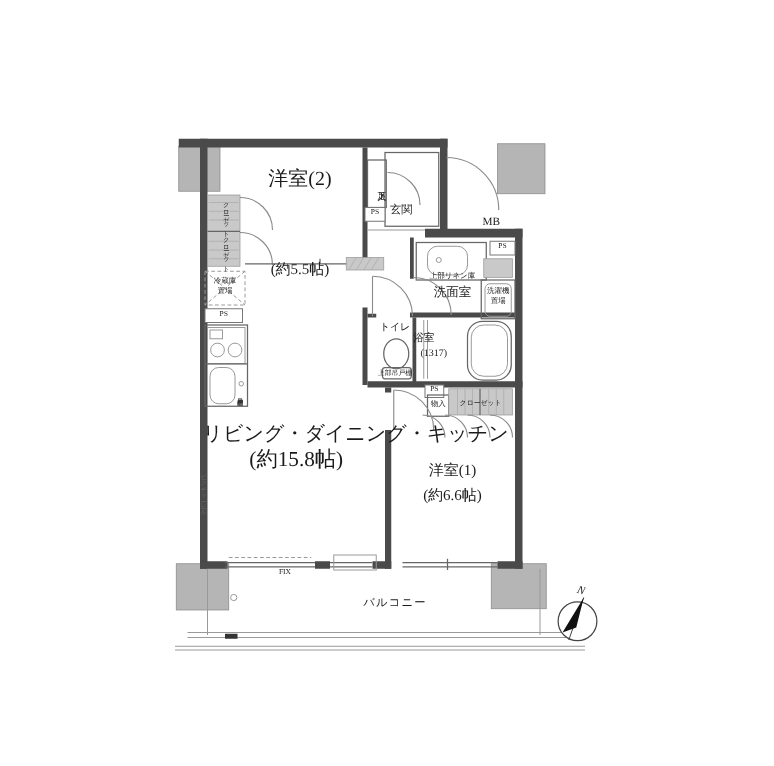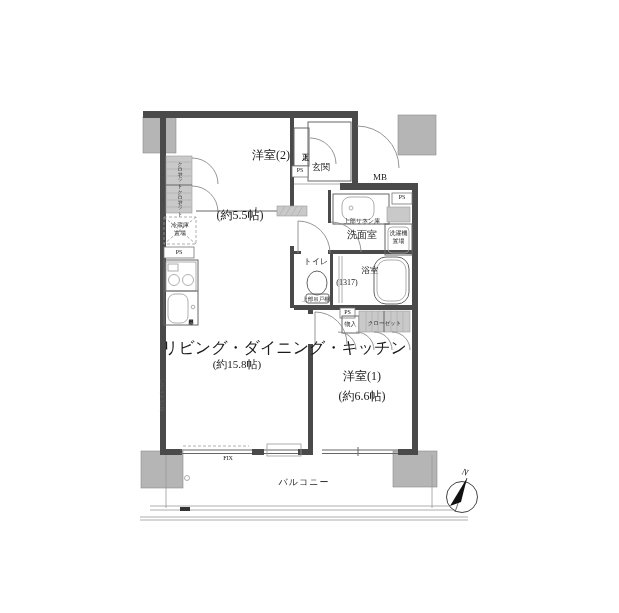--- a/index.html
+++ b/index.html
@@ -174,46 +174,46 @@
       <circle class="lt" cx="187" cy="478" r="2.5"></circle>
     </g>
 
     <g>
       <circle cx="462" cy="497" r="15.5" fill="#fff" stroke="#444" stroke-width="1"></circle>
       <line x1="467" y1="478" x2="455" y2="512" stroke="#444" stroke-width=".8"></line>
       <polygon points="467,478 450,506 461,502" fill="#111"></polygon>
     </g>
   </svg>
 
-  <div class="lbl" style="left:190px;top:149px;width:100px;font-size:12px;text-align:right;">洋室(2)</div>
+  <div class="lbl" style="left:190px;top:135px;width:100px;font-size:16px;">洋室(2)</div>
   <div class="lbl" style="left:190px;top:169px;width:100px;font-size:12px;margin-top:40px;">(約5.5帖)</div>
 
   <div class="lbl" style="left:162px;top:339px;width:150px;font-size:16px;">リビング・ダイニング・キッチン</div>
-  <div class="lbl" style="left:162px;top:358px;width:150px;font-size:11px;">(約15.8帖)</div>
+  <div class="lbl" style="left:162px;top:358px;width:150px;font-size:17px;">(約15.8帖)</div>
 
   <div class="lbl" style="left:312px;top:370px;width:100px;font-size:12px;">洋室(1)</div>
   <div class="lbl" style="left:312px;top:390px;width:100px;font-size:12px;">(約6.6帖)</div>
 
-  <div class="lbl" style="left:264px;top:477px;width:80px;font-size:9px;letter-spacing:1px;">バルコニー</div>
+  <div class="lbl" style="left:276px;top:477px;width:80px;font-size:9px;letter-spacing:1px;">バルコニー</div>
 
   <div class="lbl" style="left:303px;top:146px;width:36px;font-size:9px;margin-top:16px;">玄関</div>
   <div class="lbl v" style="left:295px;top:131px;width:14px;height:34px;font-size:7px;">下足入</div>
   <div class="lbl" style="left:292px;top:167px;width:16px;font-size:6px;">PS</div>
-  <div class="lbl" style="left:360px;top:172px;width:40px;font-size:9px;">MB</div>
+  <div class="lbl" style="left:360px;top:172px;width:40px;font-size:9px;text-align:right;">MB</div>
   <div class="lbl" style="left:392px;top:194px;width:20px;font-size:6px;">PS</div>
 
   <div class="lbl" style="left:331px;top:218px;width:62px;font-size:6px;">上部リネン庫</div>
   <div class="lbl" style="left:334px;top:229px;width:56px;font-size:10px;">洗面室</div>
   <div class="lbl" style="left:385px;top:230px;width:27px;font-size:6px;">洗濯機</div>
   <div class="lbl" style="left:385px;top:238px;width:27px;font-size:6px;">置場</div>
 
   <div class="lbl" style="left:301px;top:257px;width:30px;font-size:8px;">トイレ</div>
   <div class="lbl" style="left:296px;top:296px;width:40px;font-size:5.5px;">上部吊戸棚</div>
 
-  <div class="lbl" style="left:352px;top:266px;width:36px;font-size:8.5px;">浴室</div>
+  <div class="lbl" style="left:321px;top:266px;width:36px;font-size:8.5px;">浴室</div>
   <div class="lbl" style="left:333px;top:278px;width:28px;font-size:8px;">(1317)</div>
 
   <div class="lbl" style="left:340px;top:309px;width:15px;font-size:6px;">PS</div>
   <div class="lbl" style="left:342px;top:321px;width:17px;font-size:6px;">物入</div>
   <div class="lbl" style="left:359px;top:320px;width:51px;font-size:5.5px;">クローゼット</div>
 
   <div class="lbl v" style="left:171px;top:158px;width:11px;height:27px;font-size:5px;">クローゼット</div>
   <div class="lbl v" style="left:171px;top:186px;width:11px;height:26px;font-size:5px;">クローゼット</div>
 
   <div class="lbl" style="left:164px;top:222px;width:32px;font-size:6px;">冷蔵庫</div>

